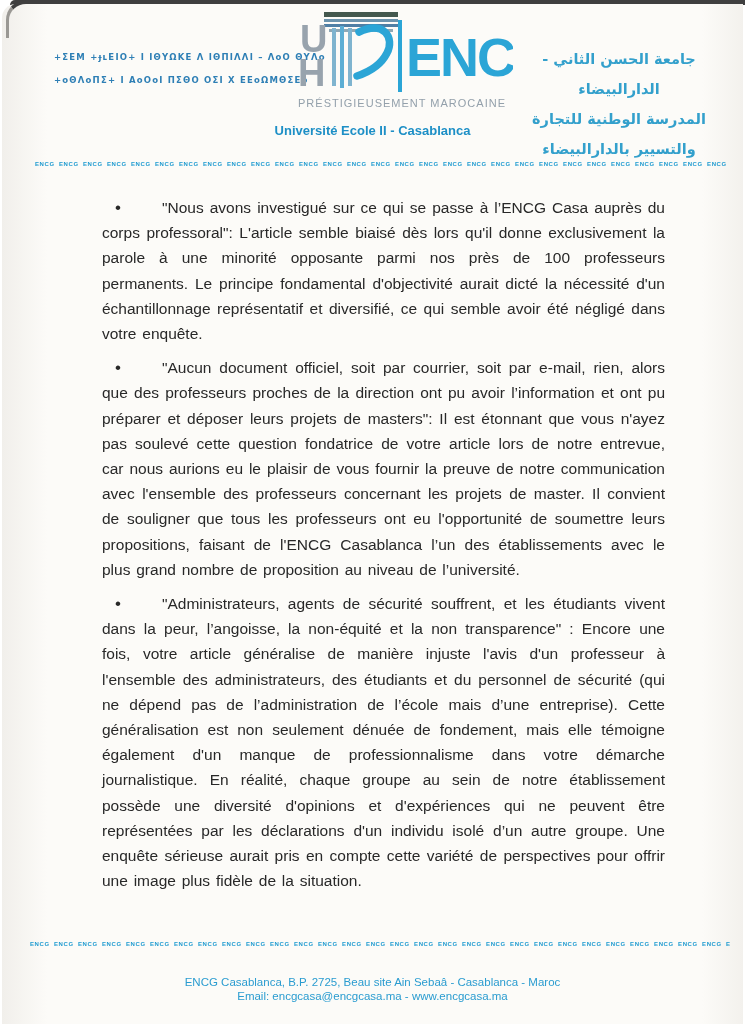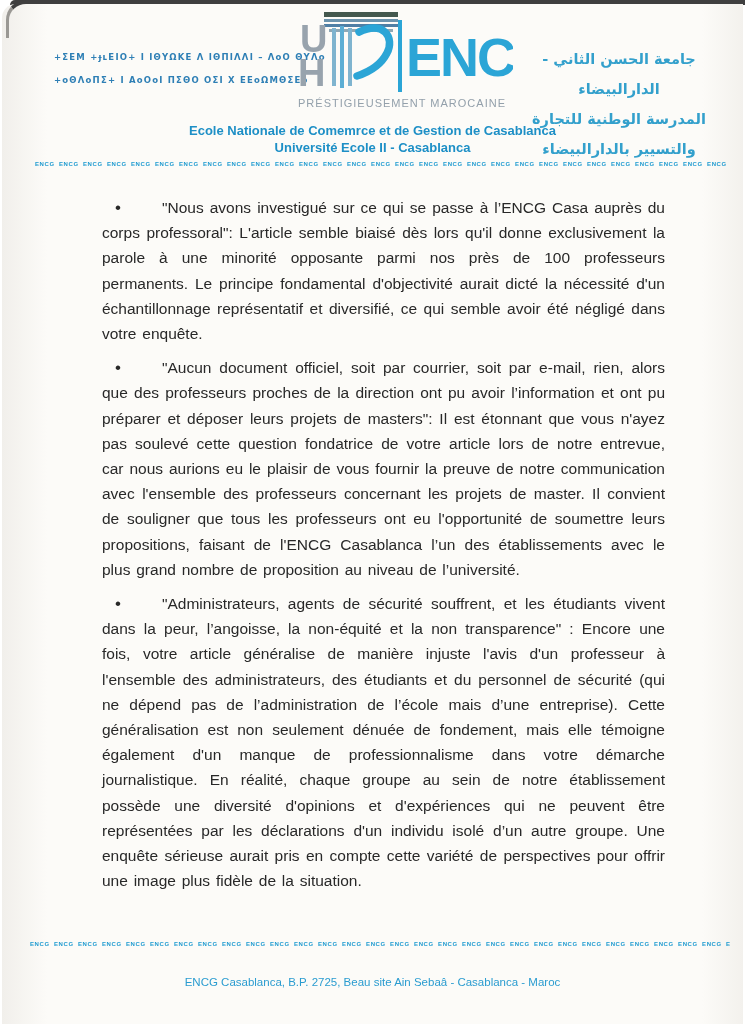--- a/index.html
+++ b/index.html
@@ -135,21 +135,20 @@
     </svg>
   </div>
   <div class="tagline">PRÉSTIGIEUSEMENT MAROCAINE</div>
 
   <div class="arabic">
     <div>جامعة الحسن الثاني - الدارالبيضاء</div>
     <div>المدرسة الوطنية للتجارة والتسيير بالدارالبيضاء</div>
   </div>
 
   <div class="school-fr">
-    <div>Ecole Nationale de Comemrce et de Gestion de Casablanca</div>
     <div>Université Ecole II - Casablanca</div>
   </div>
 
   <div class="strip strip-top">ENCG ENCG ENCG ENCG ENCG ENCG ENCG ENCG ENCG ENCG ENCG ENCG ENCG ENCG ENCG ENCG ENCG ENCG ENCG ENCG ENCG ENCG ENCG ENCG ENCG ENCG ENCG ENCG ENCG ENCG ENCG ENCG ENCG ENCG ENCG ENCG ENCG ENCG ENCG ENCG ENCG ENCG ENCG ENCG ENCG ENCG ENCG ENCG ENCG ENCG ENCG ENCG ENCG ENCG ENCG ENCG ENCG ENCG ENCG ENCG ENCG ENCG ENCG ENCG</div>
 
   <div class="content">
     <div class="para">
       <span class="bullet">•</span>
       <span>"Nous avons investigué sur ce qui se passe à l’ENCG Casa auprès du corps professoral": L'article semble biaisé dès lors qu'il donne exclusivement la parole à une minorité opposante parmi nos près de 100 professeurs permanents. Le principe fondamental d'objectivité aurait dicté la nécessité d'un échantillonnage représentatif et diversifié, ce qui semble avoir été négligé dans votre enquête.</span>
     </div>
@@ -160,17 +159,18 @@
     <div class="para">
       <span class="bullet">•</span>
       <span>"Administrateurs, agents de sécurité souffrent, et les étudiants vivent dans la peur, l’angoisse, la non-équité et la non transparence" : Encore une fois, votre article généralise de manière injuste l'avis d'un professeur à l'ensemble des administrateurs, des étudiants et du personnel de sécurité (qui ne dépend pas de l’administration de l’école mais d’une entreprise). Cette généralisation est non seulement dénuée de fondement, mais elle témoigne également d'un manque de professionnalisme dans votre démarche journalistique. En réalité, chaque groupe au sein de notre établissement possède une diversité d'opinions et d'expériences qui ne peuvent être représentées par les déclarations d'un individu isolé d’un autre groupe. Une enquête sérieuse aurait pris en compte cette variété de perspectives pour offrir une image plus fidèle de la situation.</span>
     </div>
   </div>
 
   <div class="strip strip-bottom">ENCG ENCG ENCG ENCG ENCG ENCG ENCG ENCG ENCG ENCG ENCG ENCG ENCG ENCG ENCG ENCG ENCG ENCG ENCG ENCG ENCG ENCG ENCG ENCG ENCG ENCG ENCG ENCG ENCG ENCG ENCG ENCG ENCG ENCG ENCG ENCG ENCG ENCG ENCG ENCG ENCG ENCG ENCG ENCG ENCG ENCG ENCG ENCG ENCG ENCG ENCG ENCG ENCG ENCG ENCG ENCG ENCG ENCG ENCG ENCG ENCG ENCG ENCG ENCG</div>
 
   <div class="footer">
     <div>ENCG Casablanca, B.P. 2725, Beau site Ain Sebaâ - Casablanca - Maroc</div>
+    <div>Email: encgcasa@encgcasa.ma  -  www.encgcasa.ma</div>
   </div>
 
 </div>
 
 <div class="scan-corner"></div>
 
 </body></html>

